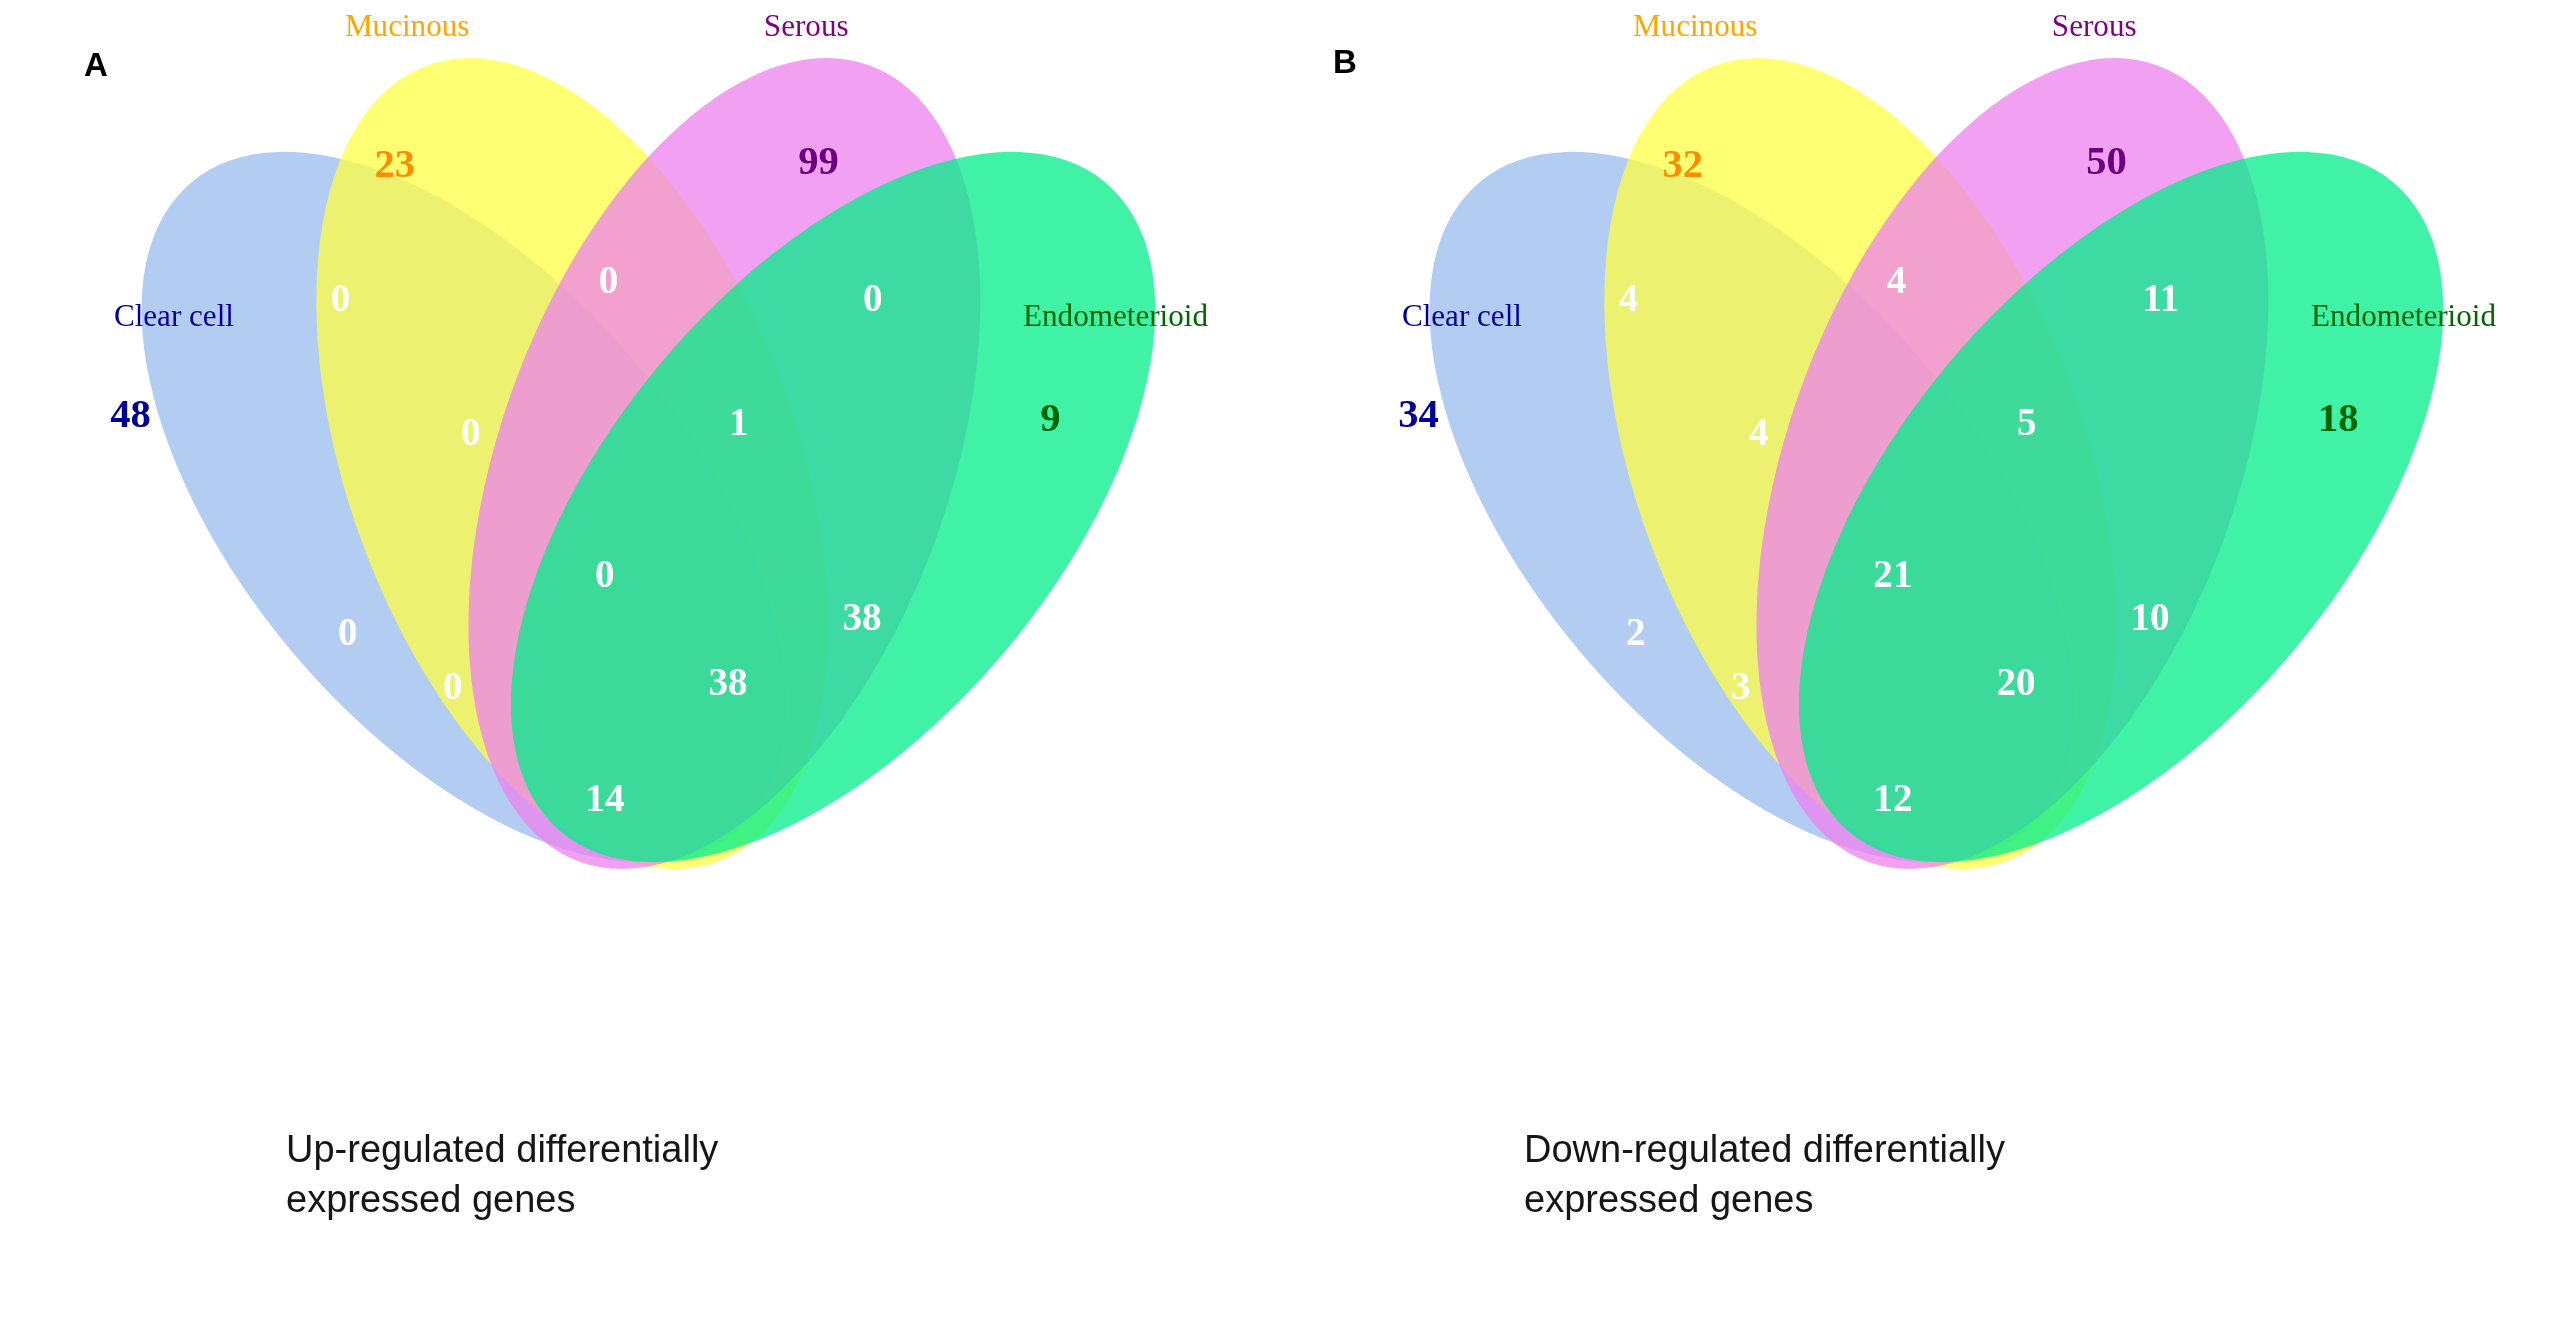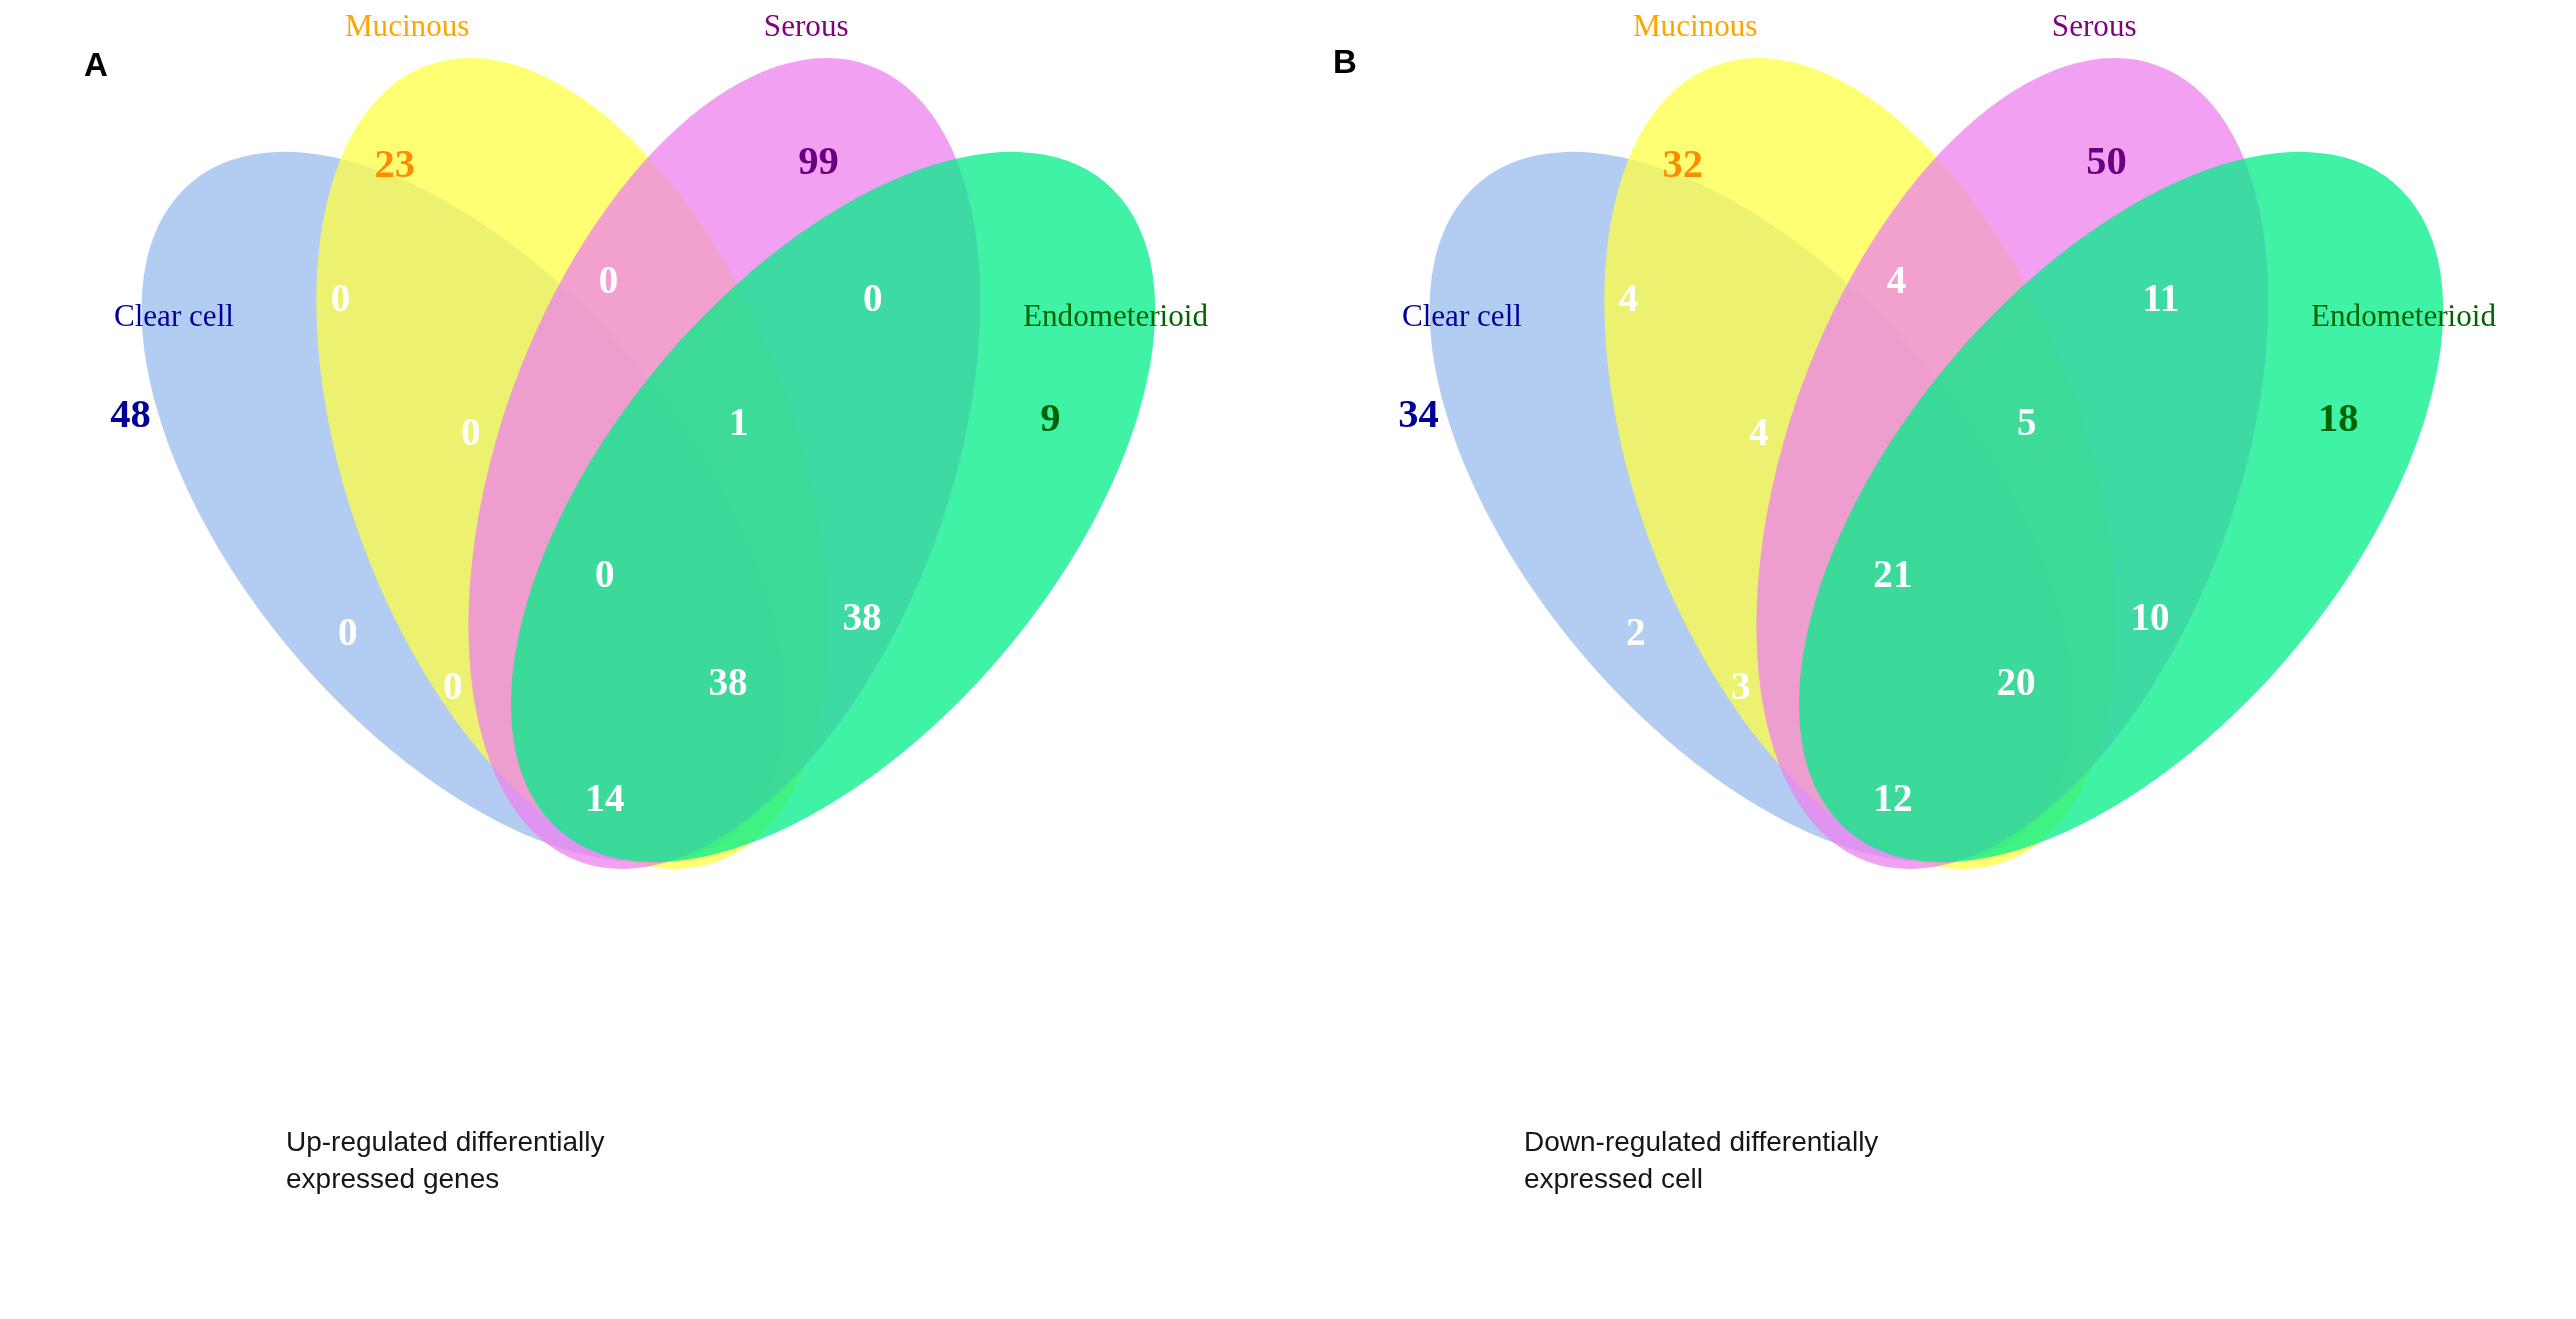--- a/index.html
+++ b/index.html
@@ -46,21 +46,21 @@
     left: 0;
     top: 0;
     width: 1288px;
     height: 1014px;
   }
 
   .caption {
     position: absolute;
     font-family: "Liberation Sans Narrow", "Liberation Sans", "DejaVu Sans", sans-serif;
     font-stretch: condensed;
-    font-size: 28px;
+    font-size: 38px;
     line-height: 1.32;
     color: #161616;
     white-space: pre-line;
     font-weight: 400;
   }
   .panel-a .caption { left: 286px; top: 1124px; width: 594px; }
   .panel-b .caption { left: 1524px; top: 1124px; width: 652px; }
   .panel-b .caption { left: 236px; }
 
   
@@ -172,17 +172,17 @@
         <text class="count-inner" x="1190" y="870" text-anchor="middle">10</text>
 
         <text class="count-inner" x="625" y="965" text-anchor="middle">3</text>
         <text class="count-inner" x="1005" y="960" text-anchor="middle">20</text>
 
         <text class="count-inner" x="835" y="1120" text-anchor="middle">12</text>
       </g>
     </svg>
 
     <div class="caption">Down-regulated differentially
-expressed cell</div>
+expressed genes</div>
   </div>
 
 </div>
 
 
 </body></html>

